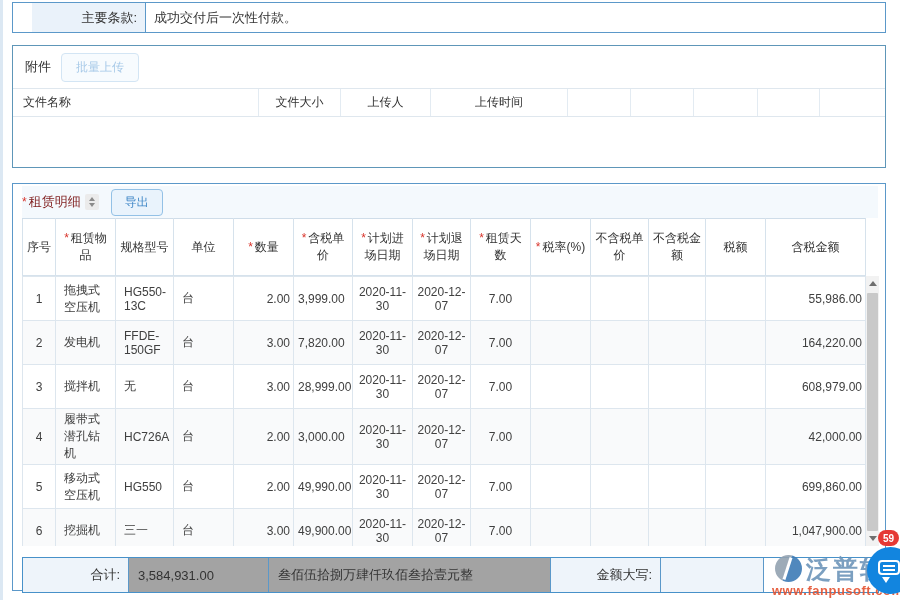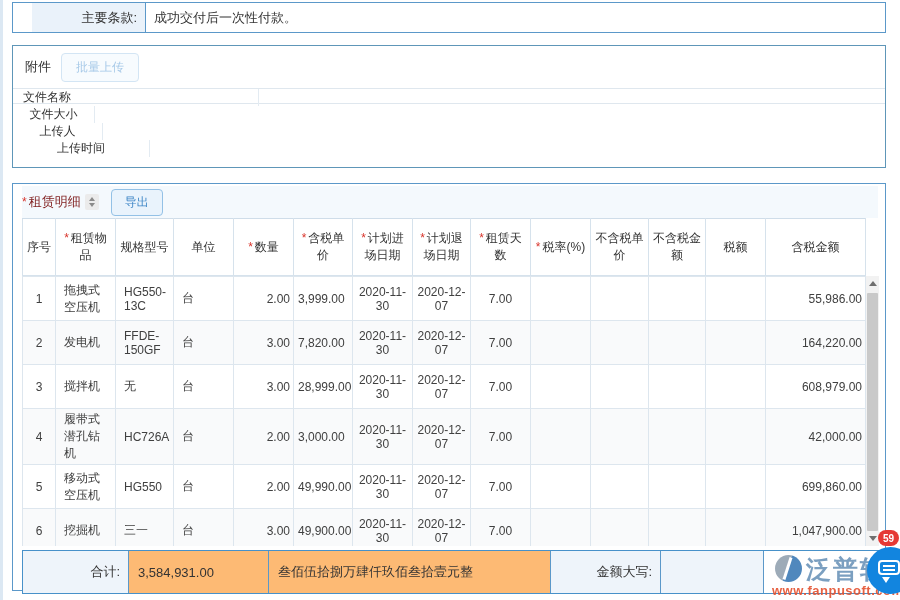--- a/index.html
+++ b/index.html
@@ -16,21 +16,21 @@
   .terms-label { width:114px; border-right:1px solid #5b98c9;margin-left:19px; }
   .terms-value { flex:1; display:flex; align-items:center; padding-left:8px; font-size:13px; color:#333; }
 
   
   .attach-panel { position:absolute; left:12px; top:45px; width:874px; height:123px;
     border:1px solid #5e96b8; background:#fff; }
   .attach-toolbar { height:42px; display:flex; align-items:center; padding-left:12px; }
   .attach-title { font-size:13px; color:#333; margin-right:10px; }
   .btn { border-radius:4px; cursor:pointer; font-size:12px; }
   .btn-disabled { color:#a7c9e8; background:#f7fbfe; border:1px solid #d3e5f4; padding:5px 14px; }
-  .attach-header { display:flex; height:16px; border-top:1px solid #dfe7ee; border-bottom:1px solid #dfe7ee;flex-direction:column; }
+  .attach-header { display:flex; height:29px; border-top:1px solid #dfe7ee; border-bottom:1px solid #dfe7ee; }
   .attach-header .ah-cell { border-right:1px solid #e3ebf2; display:flex; align-items:center;
     justify-content:center; color:#333; font-size:12px; }
   .attach-header .ah-cell:first-child { justify-content:flex-start; padding-left:10px; }
   .attach-header .ah-cell:last-child { border-right:none; }
   .attach-body { height:50px; background:#fff; }
 
   
   .rental-panel { position:absolute; left:12px; top:183px; width:874px; height:408px;
     border:1px solid #5b98c9; background:#fff; padding:2px 7px 8px 9px; }
   .rental-toolbar { height:32px; display:flex; align-items:center; background:#f4f9fd; }
@@ -56,21 +56,21 @@
   
   .vscroll { position:absolute; right:0; top:0; width:13px; height:270px; background:#f2f2f2; }
   .sb-btn { position:absolute; left:0; width:13px; height:15px; background:#f2f2f2;
     display:flex; align-items:center; justify-content:center; cursor:pointer; }
   .sb-btn.up { top:0; } .sb-btn.down { bottom:0; }
   .sb-tri-up { width:0; height:0; border-left:4px solid transparent; border-right:4px solid transparent; border-bottom:5px solid #6f6f6f; }
   .sb-tri-down { width:0; height:0; border-left:4px solid transparent; border-right:4px solid transparent; border-top:5px solid #6f6f6f; }
   .sb-thumb { position:absolute; left:1px; top:17px; width:11px; height:238px; background:#c9c9c9; border-radius:1px; cursor:pointer; }
 
   
-  .summary-bar { margin-top:4px; width:857px; height:44px; border:1px solid #4791c9; display:flex; background:#fdba74; }
+  .summary-bar { margin-top:11px; width:857px; height:36px; border:1px solid #4791c9; display:flex; background:#a3a3a3; }
   .sum-cell { display:flex; align-items:center; border-right:1px solid #5b98c9; height:100%; }
   .sum-cell:last-child { border-right:none; }
   .sum-label { background:#eef4fa; justify-content:flex-end; padding-right:8px; color:#333; font-size:13px; }
   .sum-value { padding-left:9px; color:#333; font-size:13px; }
   .sum-filler { background:#eef4fa; }
   .sum-white { background:#fff; }
 
   
   .watermark { position:absolute; left:770px; top:550px; z-index:5; opacity:.9; }
   .logo-mark { position:absolute; left:5px; top:5px; width:27px; height:27px; border-radius:50%;

